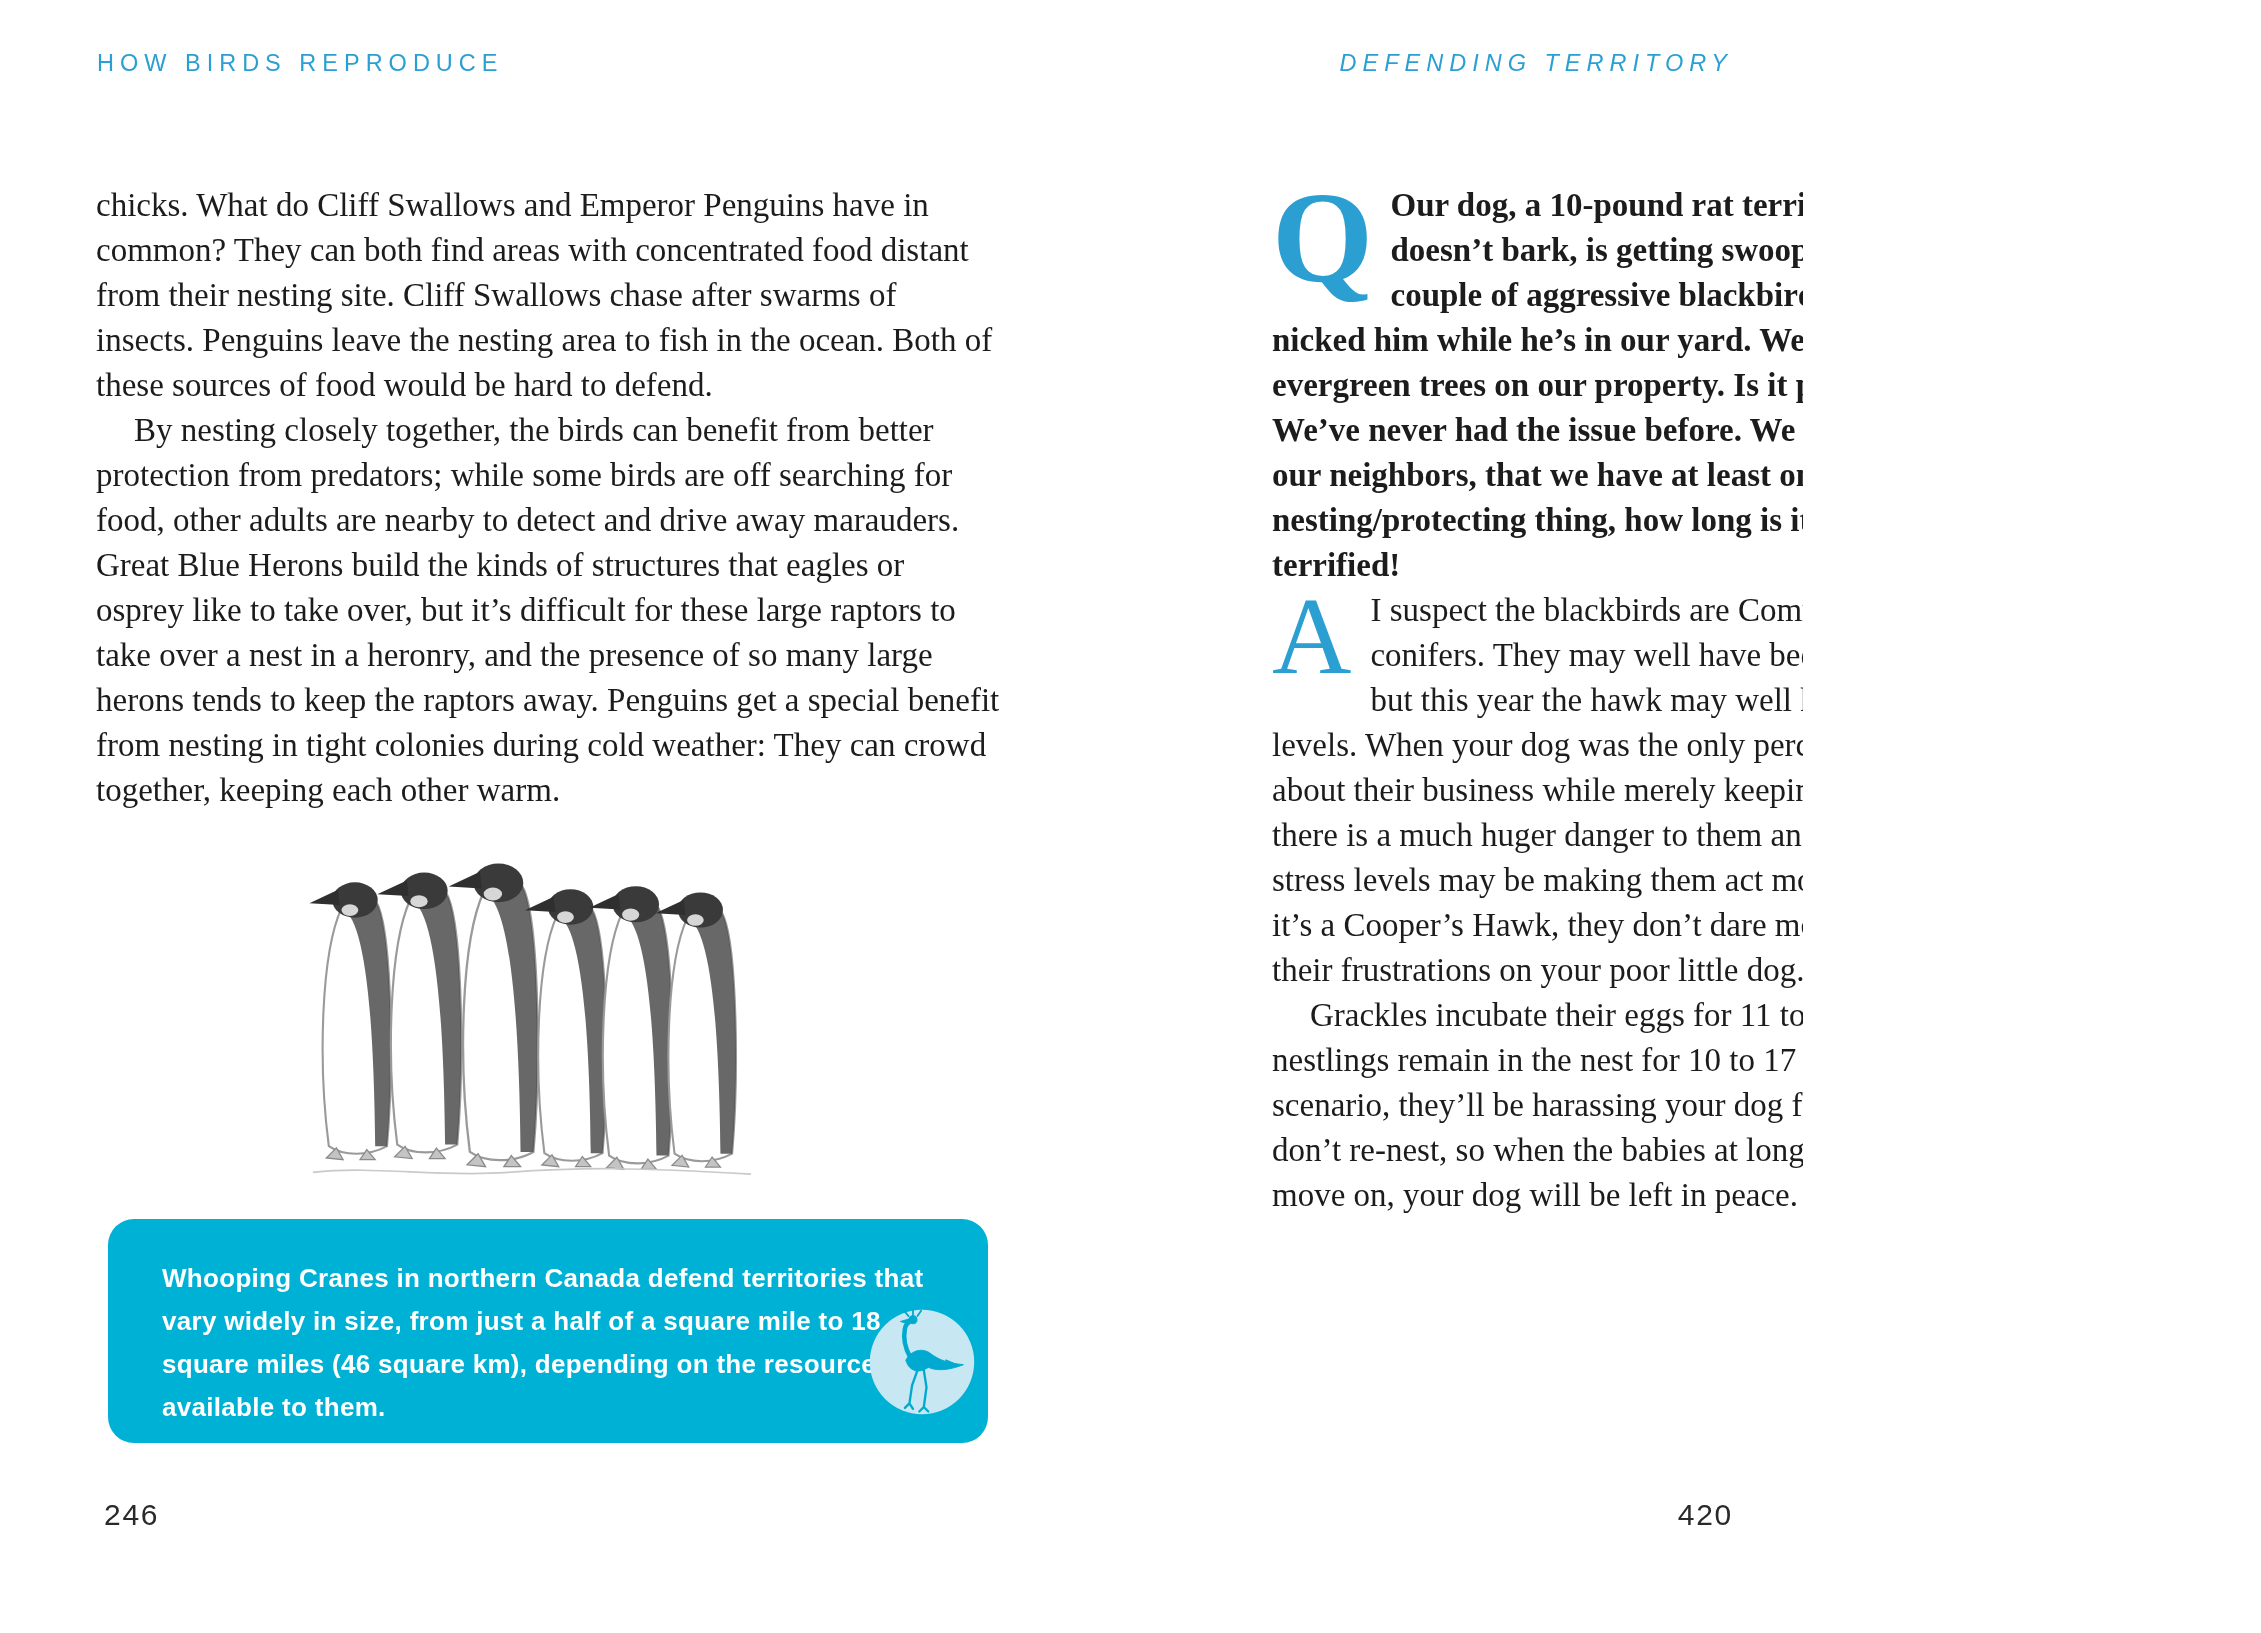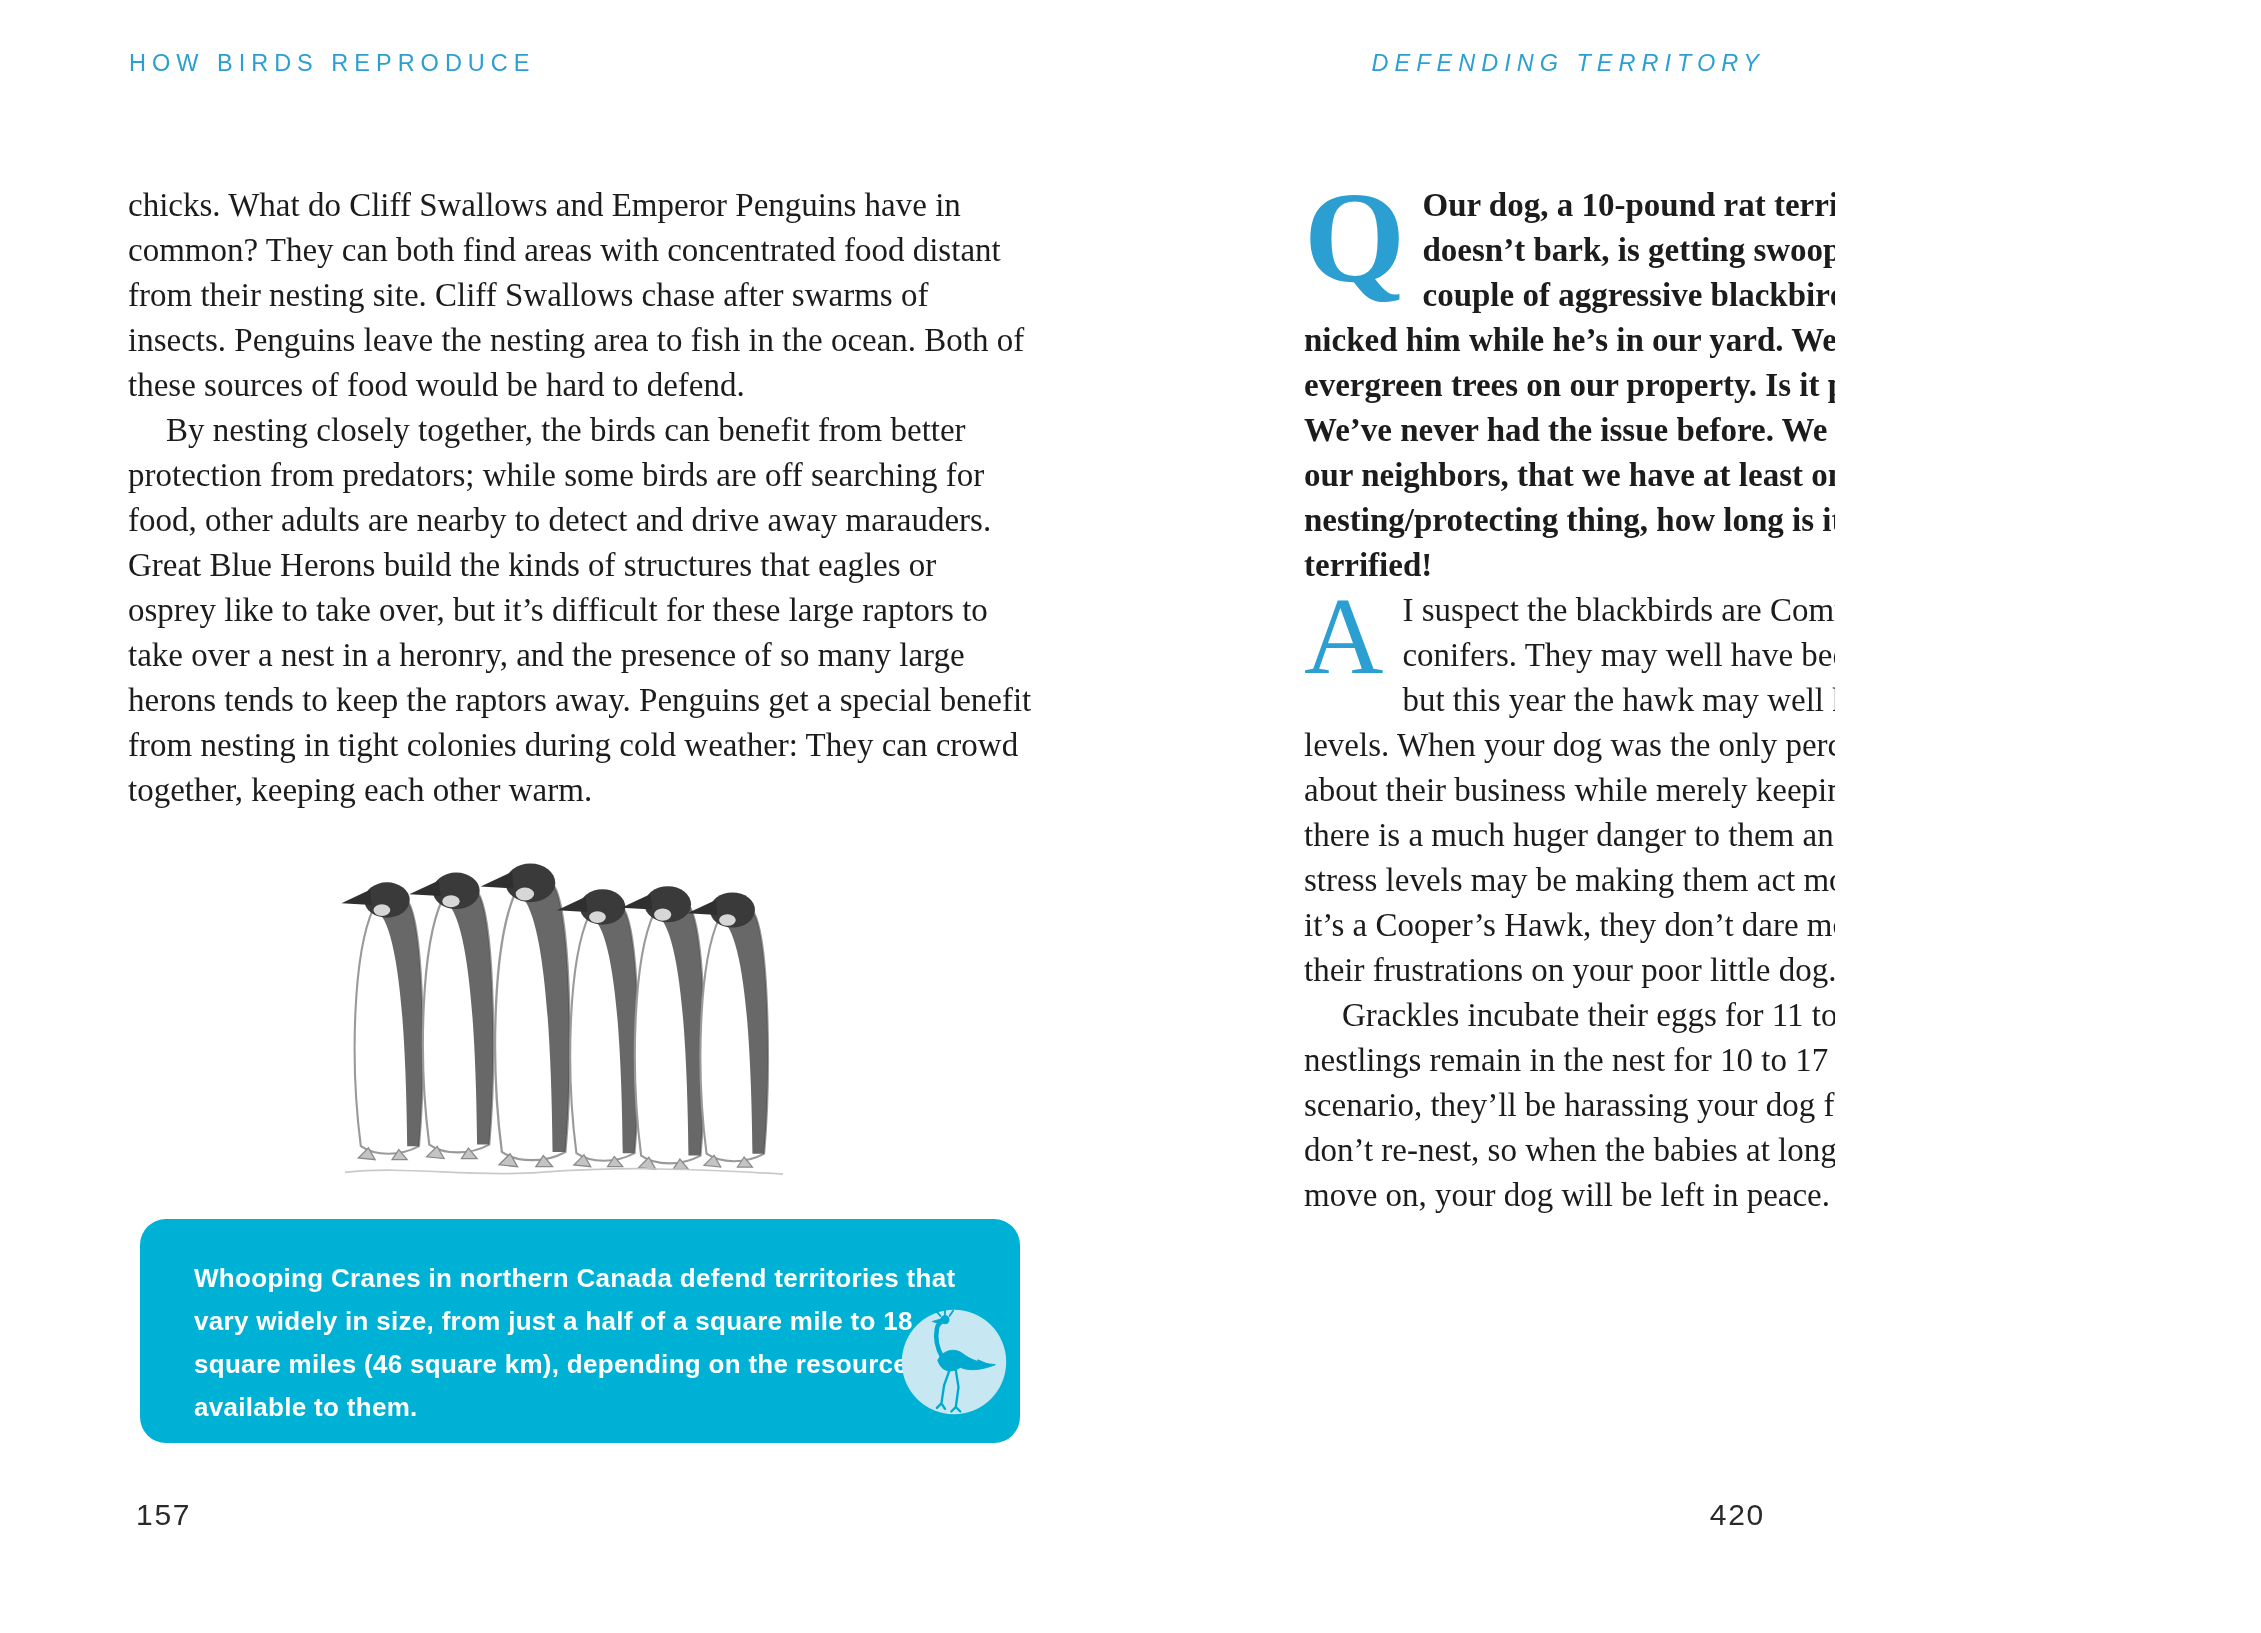--- a/index.html
+++ b/index.html
@@ -1,18 +1,18 @@
 <!DOCTYPE html>
 <html lang="en" style="font-size:14px"><head>
 <meta charset="utf-8">
 <style>
   html,body{margin:0;padding:0;background:#ffffff;}
   .spread{
     position:relative;width:1803px;height:1633px;background:#ffffff;
-    font-family:"Liberation Serif",serif;color:#1c1c1c;overflow:hidden;margin-left:32px;
+    font-family:"Liberation Serif",serif;color:#1c1c1c;overflow:hidden;
   }
   
   .running-head{
     position:absolute;top:50px;font-family:"Liberation Sans",sans-serif;
     font-size:23.5px;letter-spacing:6px;color:#2b9fd1;font-weight:400;
   }
   .running-head.left{left:97px;}
   .running-head.right{right:70px;font-style:italic;text-align:right;}
   
   .col{position:absolute;font-size:33px;line-height:45px;}
@@ -110,17 +110,17 @@
       <span class="dropcap dropcap-q">Q</span>
       <span>Our dog, a 10-pound rat terrier/miniature pinscher who doesn’t bark, is getting swooped quite frequently by a couple of aggressive blackbirds. They have actually nicked him while he’s in our yard. We have a number of evergreen trees on our property. Is it possible there is a nest? We’ve never had the issue before. We have also noticed, as have our neighbors, that we have at least one hawk in the area. If it’s a nesting/protecting thing, how long is it going to last? Our dog is terrified!</span>
     </div>
     <div class="qa-block answer">
       <span class="dropcap dropcap-a">A</span>
       <span>I suspect the blackbirds are Common Grackles, which nest in conifers. They may well have been there in past years, too, but this year the hawk may well have added to their stress levels. When your dog was the only perceived danger, they could go about their business while merely keeping an eye on it. Now that there is a much huger danger to them and their young, their rising stress levels may be making them act more aggressive in general. If it’s a Cooper’s Hawk, they don’t dare mob it, so they’re taking out all their frustrations on your poor little dog.</span>
       <p class="para indent">Grackles incubate their eggs for 11 to 15 days, and then the nestlings remain in the nest for 10 to 17 days. So, worst-case scenario, they’ll be harassing your dog for a full month. But they don’t re-nest, so when the babies at long last fledge and the families move on, your dog will be left in peace.</p>
     </div>
   </div>
 
-  <div class="page-num left">157</div>
+  <div class="page-num left">246</div>
   <div class="page-num right">420</div>
 
 </div>
 
 
 </body></html>

